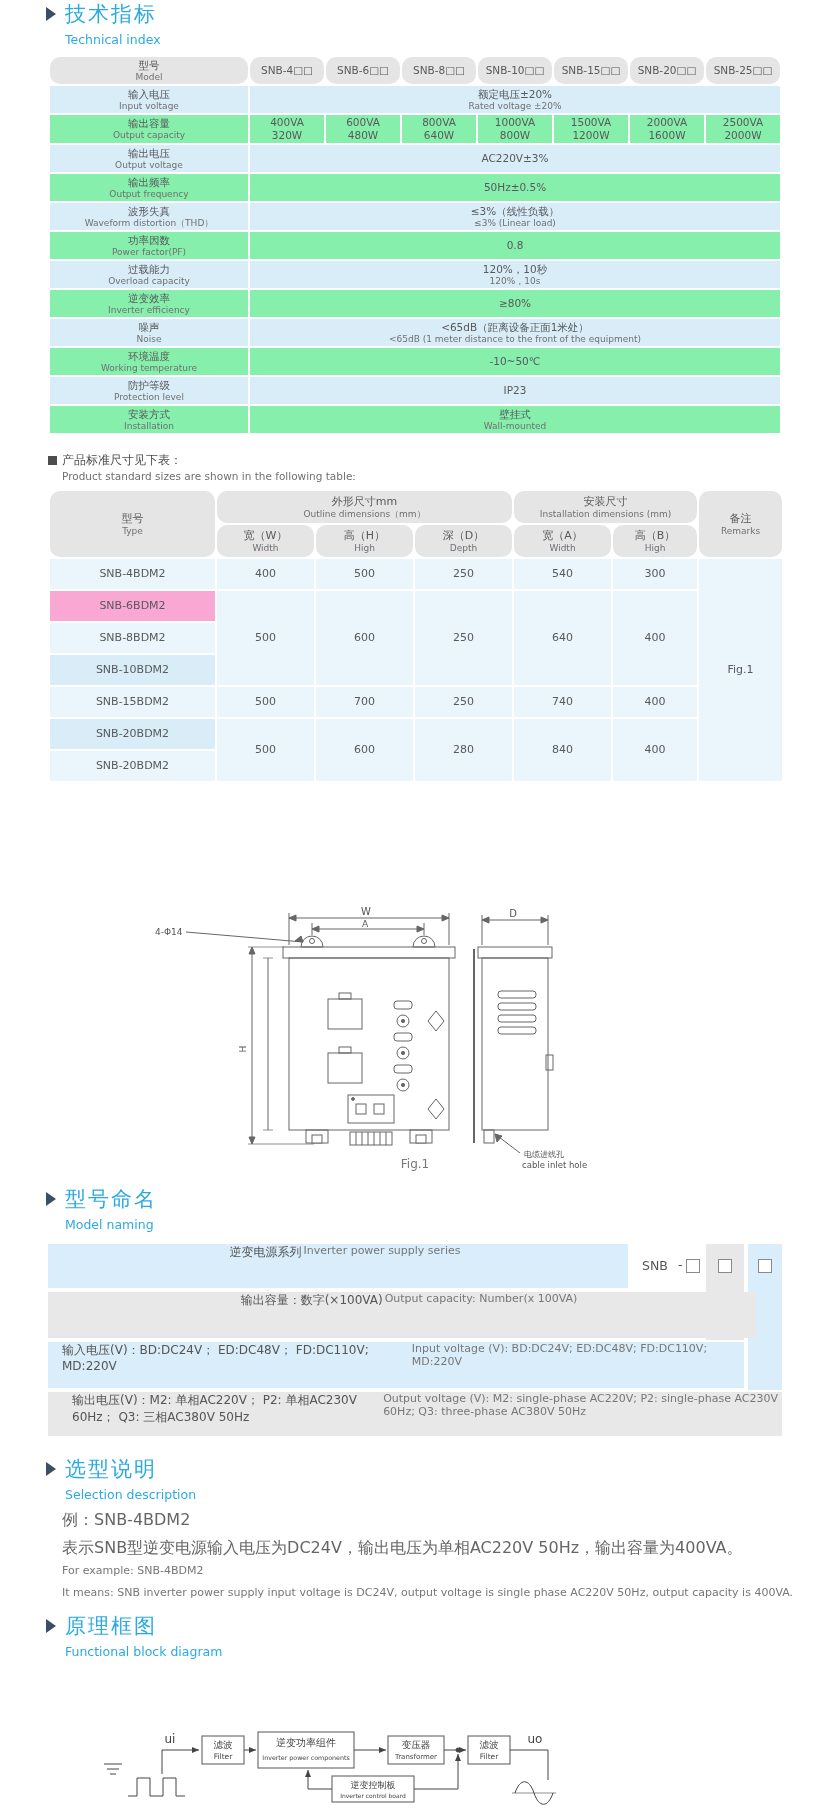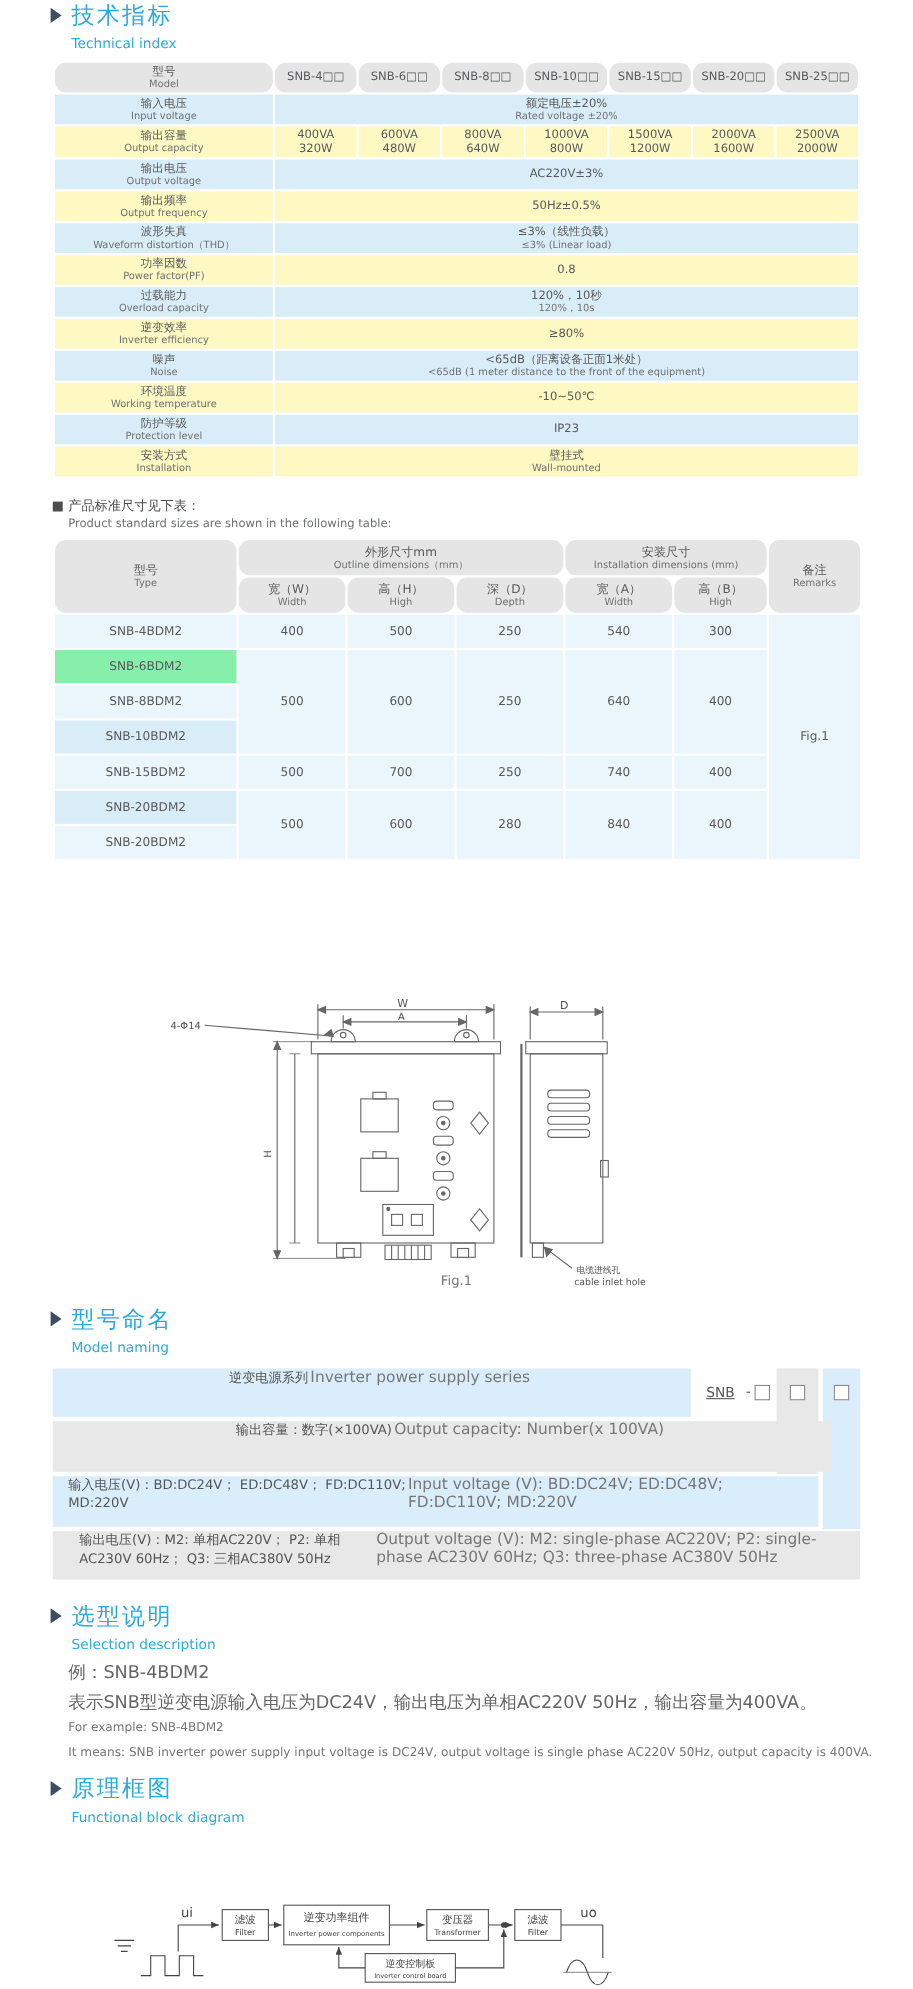--- a/index.html
+++ b/index.html
@@ -16,37 +16,37 @@
   .tri { width:0; height:0; border-left:10px solid #3c4e63;
          border-top:7px solid transparent; border-bottom:7px solid transparent; }
   .h-cn { font-size:21px; color:#2baae2; letter-spacing:2px; }
   .h-en { font-size:12.5px; color:#2baae2; margin-left:19px; margin-top:4px; }
 
   
   table { position:absolute; border-collapse:separate; border-spacing:2px; table-layout:fixed; background:#fff; }
   td { text-align:center; vertical-align:middle; overflow:hidden; padding:1px 2px; }
   .hdr td { background:#e5e5e5;border-radius:10px; }
   tr.odd  td { background:#d9edf8; }
-  tr.even td { background:#fef9c3; }
+  tr.even td { background:#86efac; }
   .cell-cn { font-size:10.5px; line-height:13px; color:#58595b; }
   .cell-en { font-size:9px;  line-height:11px; color:#6f7072; }
   .spec tr { height:27px; }
   .dim  tr { height:30px; }
   .dim .cell-cn { font-size:11px; line-height:14px; }
   .bg-light { background:#eaf6fc !important; }
 
   
   .note-cn { position:absolute; left:48px; top:452px; font-size:12px; color:#4d4d4d; display:flex; align-items:center; gap:5px; }
   .sq-bullet { width:9px; height:9px; background:#4d4d4d; display:inline-block; }
   .note-en { position:absolute; left:62px; top:470px; font-size:10.5px; color:#6f7072; }
 
   
   .nrow { position:absolute; left:48px; display:flex; justify-content:center; gap:2px; padding-left:14px; }
   .nrow .cn { font-size:12px; color:#555; }
-  .nrow .en { font-size:14px; color:#777; }
+  .nrow .en { font-size:11px; color:#777; }
   .nblue { background:#d9eefa; }
   .ngray { background:#e8e8e8; }
   .strip { position:absolute; }
   .codebox { position:absolute; width:14px; height:14px; border:1px solid #8a8a8a; background:#fff; }
   .codetext { position:absolute; font-size:12.5px; color:#555; }
 
   
   .sel-cn { position:absolute; left:62px; font-size:16px; color:#666; }
   .sel-en { position:absolute; left:62px; font-size:11px; color:#777; }
 
@@ -291,21 +291,21 @@
   <tr>
     <td class="cell-cn bg-light">SNB-4BDM2</td>
     <td class="cell-cn bg-light">400</td>
     <td class="cell-cn bg-light">500</td>
     <td class="cell-cn bg-light">250</td>
     <td class="cell-cn bg-light">540</td>
     <td class="cell-cn bg-light">300</td>
     <td class="cell-cn bg-light" rowspan="7">Fig.1</td>
   </tr>
   <tr>
-    <td class="cell-cn" style="background:#86efac">SNB-6BDM2</td>
+    <td class="cell-cn" style="background:#f9a8d4">SNB-6BDM2</td>
     <td class="cell-cn bg-light" rowspan="3">500</td>
     <td class="cell-cn bg-light" rowspan="3">600</td>
     <td class="cell-cn bg-light" rowspan="3">250</td>
     <td class="cell-cn bg-light" rowspan="3">640</td>
     <td class="cell-cn bg-light" rowspan="3">400</td>
   </tr>
   <tr>
     <td class="cell-cn bg-light">SNB-8BDM2</td>
   </tr>
   <tr>
@@ -456,21 +456,21 @@
 </div>
 <div class="nrow nblue" style="top:1342px; width:696px; height:46px;">
   <div class="cn">输入电压(V)：BD:DC24V； ED:DC48V； FD:DC110V; MD:220V</div>
   <div class="en">Input voltage (V): BD:DC24V; ED:DC48V; FD:DC110V; MD:220V</div>
 </div>
 <div class="nrow ngray" style="top:1392px; width:734px; height:44px;padding-left:24px;">
   <div class="cn">输出电压(V)：M2: 单相AC220V； P2: 单相AC230V 60Hz； Q3: 三相AC380V 50Hz</div>
   <div class="en">Output voltage (V): M2: single-phase AC220V; P2: single-phase AC230V 60Hz; Q3: three-phase AC380V 50Hz</div>
 </div>
 
-<span class="codetext" style="left:642px; top:1258px;text-decoration:underline;">SNB</span>
+<span class="codetext" style="left:642px; top:1258px;">SNB</span>
 <span class="codetext" style="left:678px; top:1257px;">-</span>
 <span class="codebox" style="left:686px; top:1259px;"></span>
 <span class="codebox" style="left:718px; top:1259px;"></span>
 <span class="codebox" style="left:758px; top:1259px;"></span>
 
 <div class="heading" style="top:1455px">
   <div class="h1">
     <span class="tri"></span>
     <span class="h-cn">选型说明</span>
   </div>

